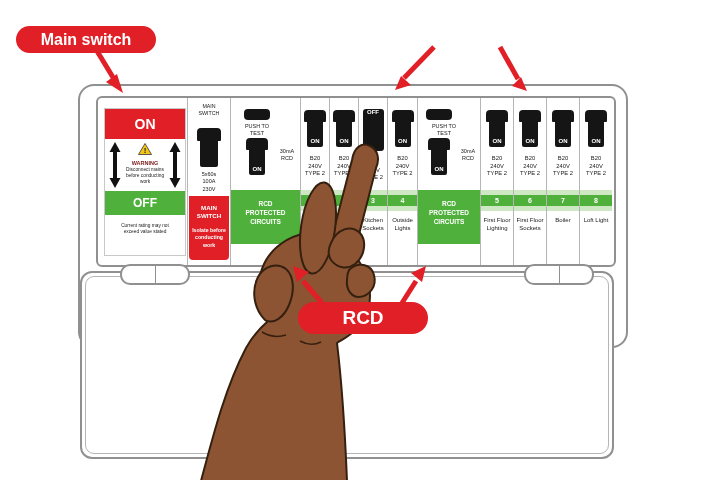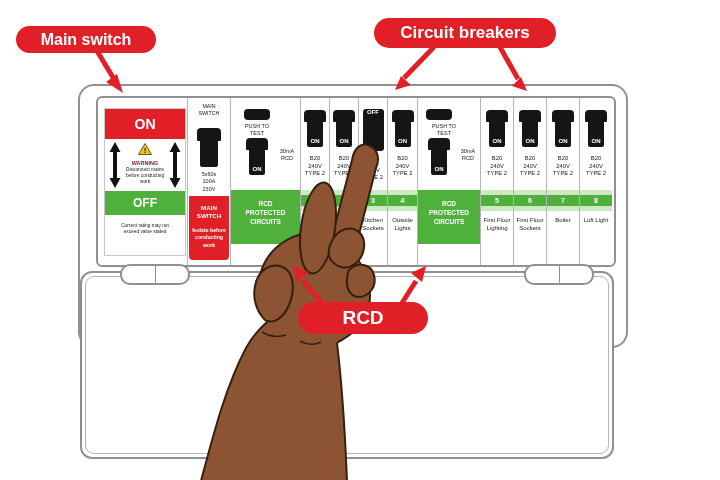--- a/index.html
+++ b/index.html
@@ -354,16 +354,15 @@
       <line x1="322" y1="303" x2="303" y2="281" style="stroke:var(--red)" stroke-width="5"></line>
       <polygon points="293,266 297,282 309,272" style="fill:var(--red)"></polygon>
     </g>
     <g>
       <line x1="402" y1="303" x2="416" y2="281" style="stroke:var(--red)" stroke-width="5"></line>
       <polygon points="426,266 411,273 422,282" style="fill:var(--red)"></polygon>
     </g>
   </svg>
 
   <div class="pill pill-ms">Main switch</div>
-  <div class="pill pill-cb">Circuit breakers</div>
   <div class="pill pill-rcd">RCD</div>
 
 </div>
 
 </body></html>

